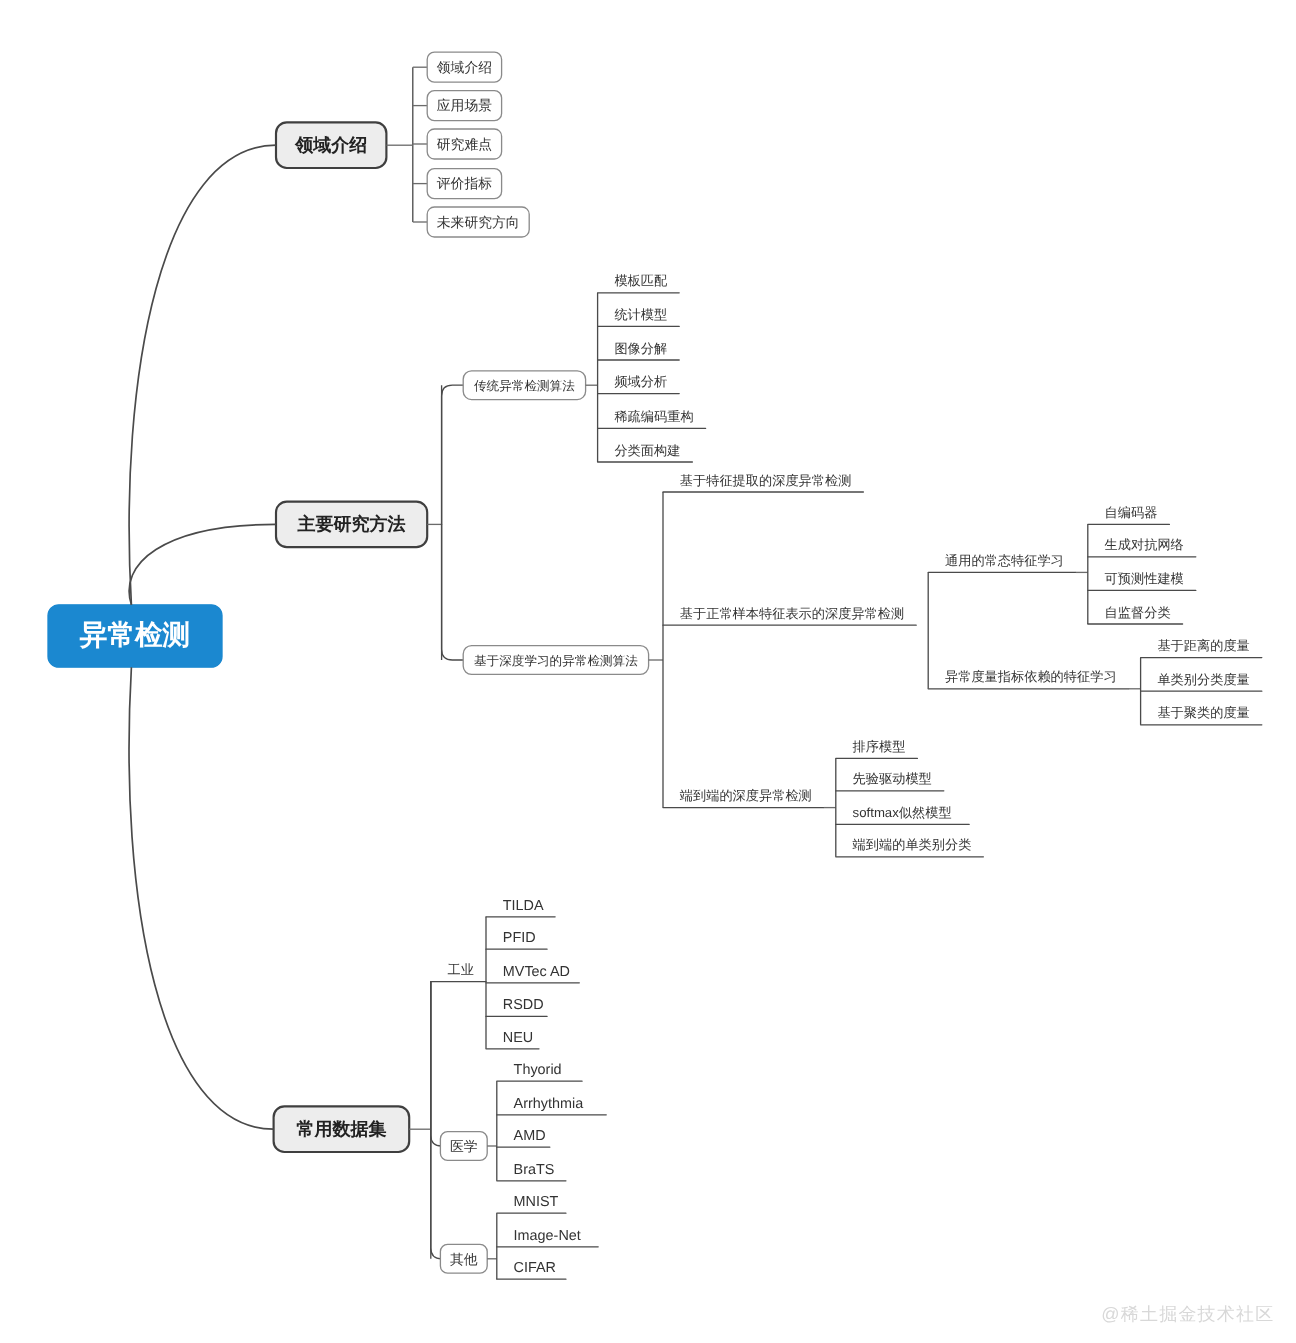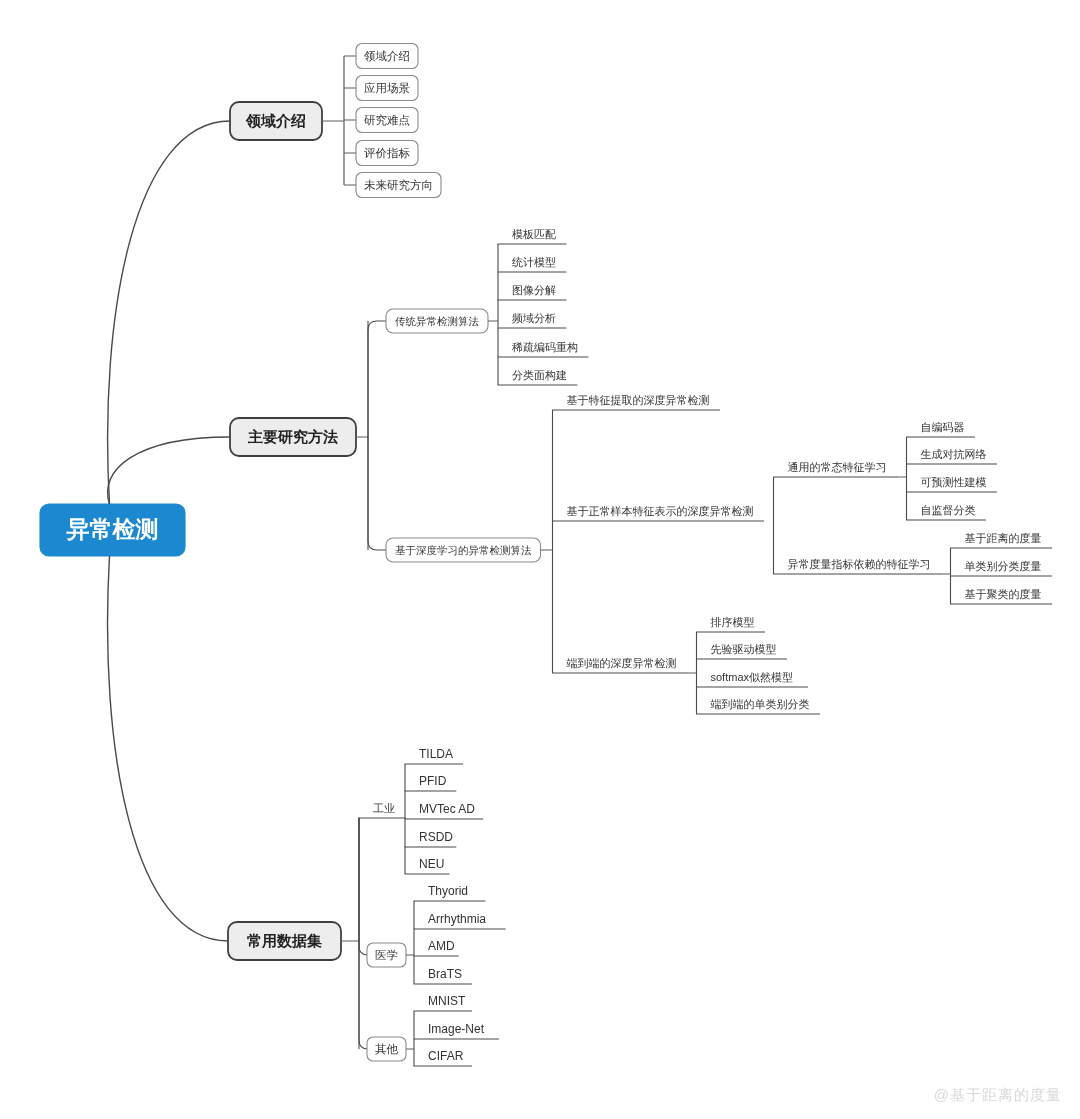--- a/index.html
+++ b/index.html
@@ -166,14 +166,14 @@
       <text x="386.5" y="1050" font-size="11.5" fill="#333333" font-weight="normal" text-anchor="middle" dominant-baseline="middle" class="lbl">其他</text>
       <line x1="406" y1="1049" x2="414" y2="1049" stroke="#6b6b6b" stroke-width="1.1"></line>
       <line x1="414" y1="1011" x2="414" y2="1066" stroke="#4a4a4a" stroke-width="1.1"></line>
       <path d="M 414 1011 L 471.6 1011" fill="none" stroke="#4a4a4a" stroke-width="1.1" stroke-linecap="round"></path>
       <text x="428" y="1002" font-size="12" fill="#333333" font-weight="normal" text-anchor="start" dominant-baseline="middle" class="lbl">MNIST</text>
       <path d="M 414 1039 L 498.48 1039" fill="none" stroke="#4a4a4a" stroke-width="1.1" stroke-linecap="round"></path>
       <text x="428" y="1030" font-size="12" fill="#333333" font-weight="normal" text-anchor="start" dominant-baseline="middle" class="lbl">Image-Net</text>
       <path d="M 414 1066 L 471.6 1066" fill="none" stroke="#4a4a4a" stroke-width="1.1" stroke-linecap="round"></path>
       <text x="428" y="1057" font-size="12" fill="#333333" font-weight="normal" text-anchor="start" dominant-baseline="middle" class="lbl">CIFAR</text>
     </svg>
-  <div class="watermark">@基于距离的度量</div>
+  <div class="watermark">@稀土掘金技术社区</div>
 </div>
 
 </body></html>

